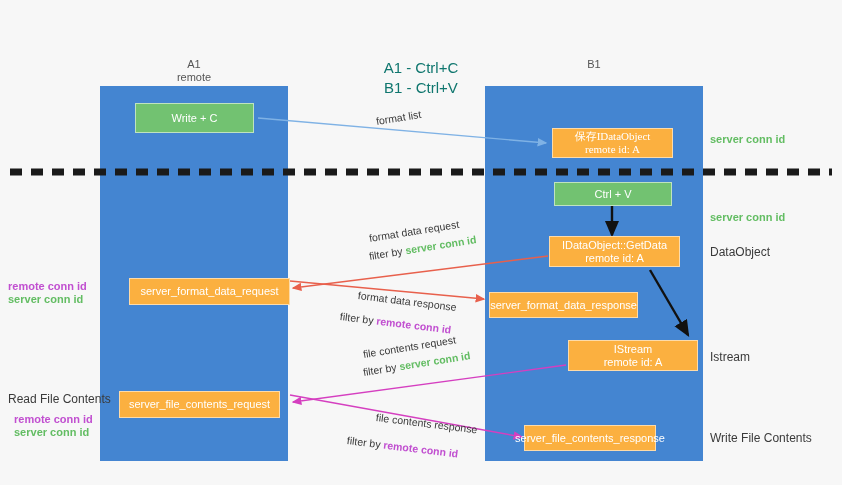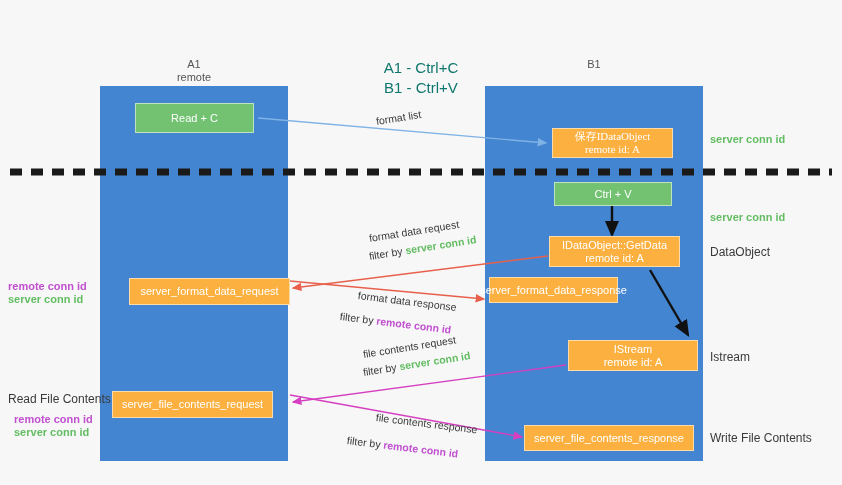--- a/index.html
+++ b/index.html
@@ -135,55 +135,55 @@
     <line x1="548" y1="256" x2="293" y2="288" stroke="#e8604c" stroke-width="1.4" marker-end="url(#ah-red)"></line>
 
     <line x1="290" y1="281" x2="484" y2="299" stroke="#e8604c" stroke-width="1.4" marker-end="url(#ah-red)"></line>
 
     <line x1="566" y1="365" x2="293" y2="402" stroke="#d53fc0" stroke-width="1.4" marker-end="url(#ah-mag)"></line>
 
     <line x1="290" y1="395" x2="522" y2="437" stroke="#d53fc0" stroke-width="1.4" marker-end="url(#ah-mag)"></line>
   </svg>
 
   <div class="abs node green" style="left:135px; top:103px; width:119px; height:30px;">
-    <div>Read + C</div>
+    <div>Write + C</div>
   </div>
 
   <div class="abs node orange" style="left:129px; top:278px; width:161px; height:27px;">
     <div>server_format_data_request</div>
   </div>
 
-  <div class="abs node orange" style="left:112px; top:391px; width:161px; height:27px;">
+  <div class="abs node orange" style="left:119px; top:391px; width:161px; height:27px;">
     <div>server_file_contents_request</div>
   </div>
 
   <div class="abs node orange" style="left:552px; top:128px; width:121px; height:30px;font-family:Liberation Serif, serif;">
     <div>保存IDataObject</div>
     <div class="l2">remote id: A</div>
   </div>
 
   <div class="abs node green" style="left:554px; top:182px; width:118px; height:24px;">
     <div>Ctrl + V</div>
   </div>
 
   <div class="abs node orange" style="left:549px; top:236px; width:131px; height:31px;">
     <div>IDataObject::GetData</div>
     <div class="l2">remote id: A</div>
   </div>
 
-  <div class="abs node orange" style="left:489px; top:277px; width:129px; height:26px;">
+  <div class="abs node orange" style="left:489px; top:292px; width:149px; height:26px;">
     <div>server_format_data_response</div>
   </div>
 
   <div class="abs node orange" style="left:568px; top:340px; width:130px; height:31px;">
     <div>IStream</div>
     <div class="l2">remote id: A</div>
   </div>
 
-  <div class="abs node orange" style="left:524px; top:425px; width:170px; height:26px;">
+  <div class="abs node orange" style="left:524px; top:425px; width:132px; height:26px;">
     <div>server_file_contents_response</div>
   </div>
 
   <div class="abs edge-label rot-up" style="left:376px; top:114px;">
     <span>format list</span>
   </div>
 
   <div class="abs edge-label rot-up" style="left:369px; top:231px;">
     <span>format data request</span>
   </div>

